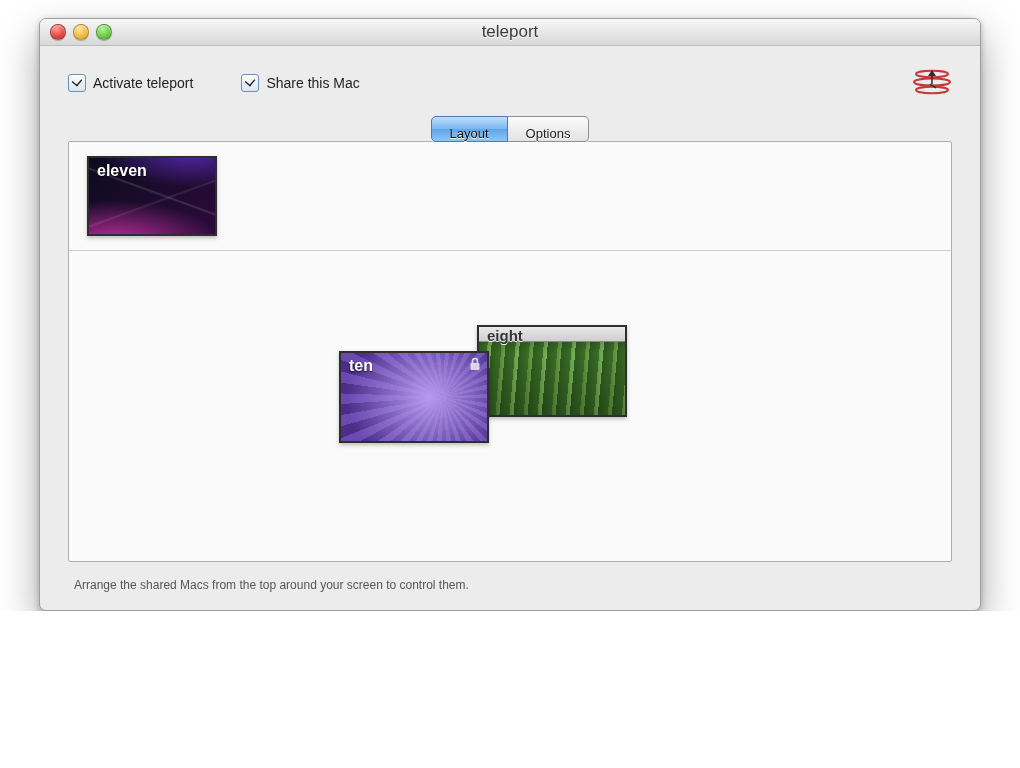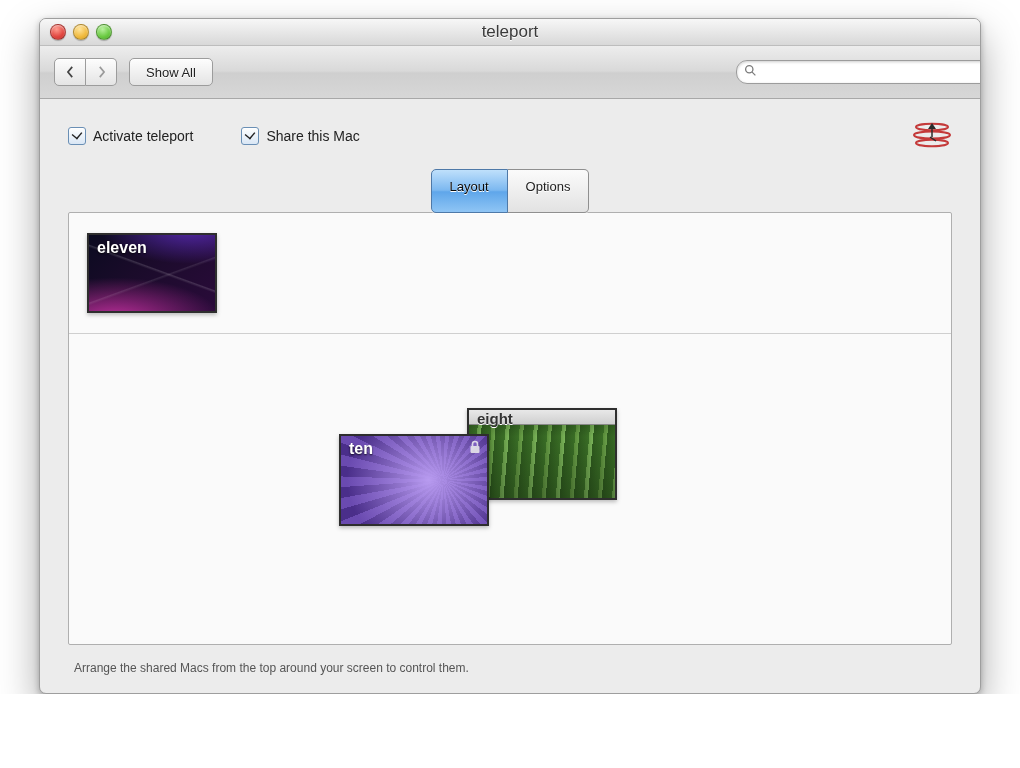--- a/index.html
+++ b/index.html
@@ -149,44 +149,44 @@
     position: relative;
     z-index: 2;
   }
   .tabseg {
     display: flex;
     border-radius: 5px;
     box-shadow: 0 1px 0 rgba(255,255,255,0.6);
   }
   .tab {
     height: 24px;
-    padding: 9px 18px;
+    padding: 0 18px;
     border: 1px solid #8F8F8F;
-    display: flex; align-items: flex-start;
+    display: flex; align-items: flex-end;
     font-size: 13px;
     background: linear-gradient(#FBFBFB, #E2E2E2);
     text-shadow: 0 1px 0 #fff;
   }
   .tab + .tab { border-left: none; }
   .tab.first { border-radius: 5px 0 0 5px; }
   .tab.last { border-radius: 0 5px 5px 0; }
   .tab.active {
     background: linear-gradient(#BFE0FB, #7CB8F0 48%, #5FA6EA 52%, #8FC5F4);
     border-color: #4E79A8;
     color: #0b0b0b;
   }
 
   .tabcontent {
     border: 1px solid #AFAFAF;
     background: #FAFAFA;
     border-radius: 2px;
     position: relative;
   }
   .shared-row {
-    padding: 20px 18px;
+    padding: 14px 18px;
     display: flex;
     gap: 14px;
   }
   .divider {
     border-top: 1px solid #CFCFCF;
   }
   .canvas {
     height: 310px;
     position: relative;
   }
@@ -281,47 +281,20 @@
 
   <div class="titlebar">
     <div class="traffic">
       <div class="ball red"></div>
       <div class="ball yellow"></div>
       <div class="ball green"></div>
     </div>
     <span>teleport</span>
   </div>
 
-  <div class="toolbar">
-    <div class="segbtns">
-      <div class="segbtn left">
-        <svg viewBox="0 0 10 14">
-            <path d="M7 1 L2 7 L7 13" fill="none" stroke="currentColor" stroke-width="2"></path>
-          </svg>
-      </div>
-      <div class="segbtn right">
-        <svg viewBox="0 0 10 14">
-            <path d="M3 1 L8 7 L3 13" fill="none" stroke="currentColor" stroke-width="2"></path>
-          </svg>
-      </div>
-    </div>
-    <div class="pushbtn">
-      <span>Show All</span>
-    </div>
-    <div class="spacer"></div>
-    <div class="searchwrap">
-      <span class="mag">
-        <svg width="13" height="13" viewBox="0 0 16 16">
-            <circle cx="6.5" cy="6.5" r="4.5" fill="none" stroke="currentColor" stroke-width="1.6"></circle>
-            <line x1="10" y1="10" x2="14" y2="14" stroke="currentColor" stroke-width="1.6"></line>
-          </svg>
-      </span>
-      <input type="text" placeholder="" style="">
-    </div>
-  </div>
 
   <div class="pane">
 
     <div class="toprow">
       <label class="checkrow">
         <span class="aqua-check"></span>
         <span>Activate teleport</span>
       </label>
       <label class="checkrow">
         <span class="aqua-check"></span>
@@ -354,21 +327,21 @@
 
       <div class="shared-row">
         <div class="macthumb bg-eleven">
           <span class="label">eleven</span>
         </div>
       </div>
 
       <div class="divider"></div>
 
       <div class="canvas">
-        <div class="macthumb big bg-eight" style="left:398px; top:74px;">
+        <div class="macthumb big bg-eight" style="left:408px; top:74px;">
           <div class="titlebarstrip"></div>
           <span class="label">eight</span>
         </div>
         <div class="macthumb big bg-ten" style="left:270px; top:100px;">
           <span class="label">ten</span>
           <span class="lock">
             <svg width="12" height="14" viewBox="0 0 12 14">
                 <rect x="1.5" y="6" width="9" height="7" rx="1" fill="#eee"></rect>
                 <path d="M3.5 6 V4 a2.5 2.5 0 0 1 5 0 V6" fill="none" stroke="#eee" stroke-width="1.6"></path>
               </svg>

